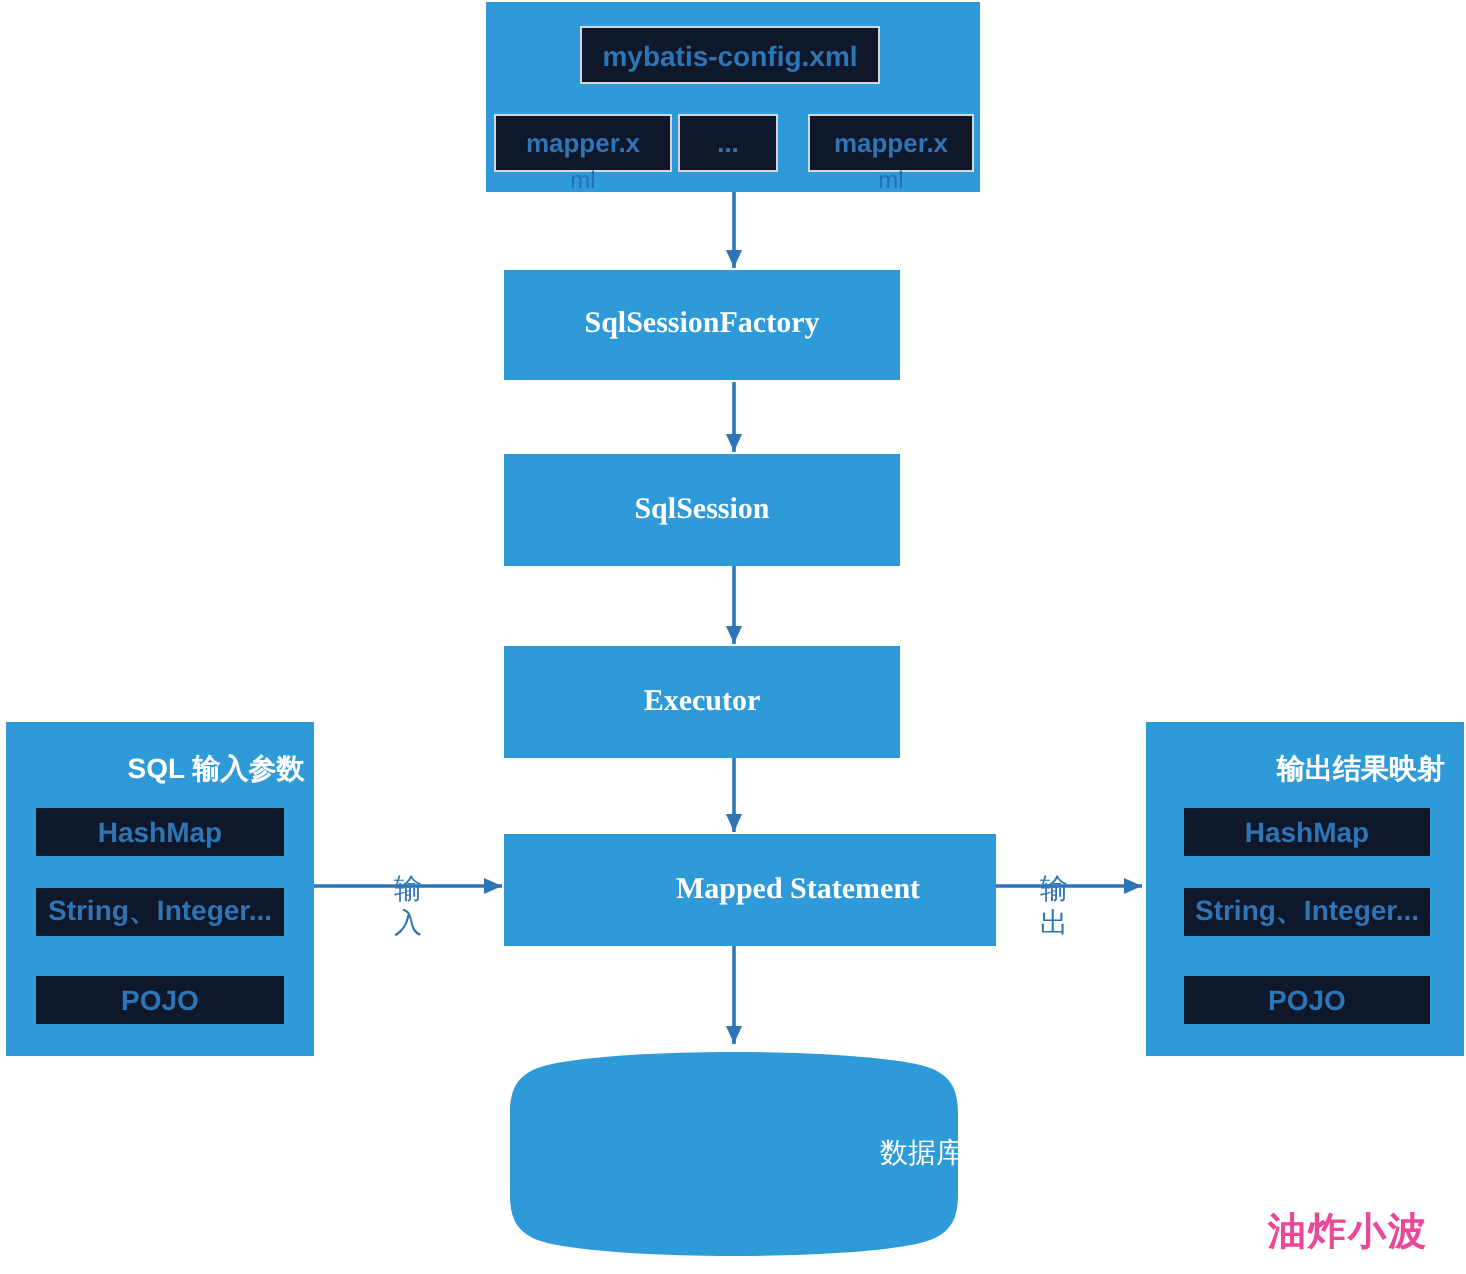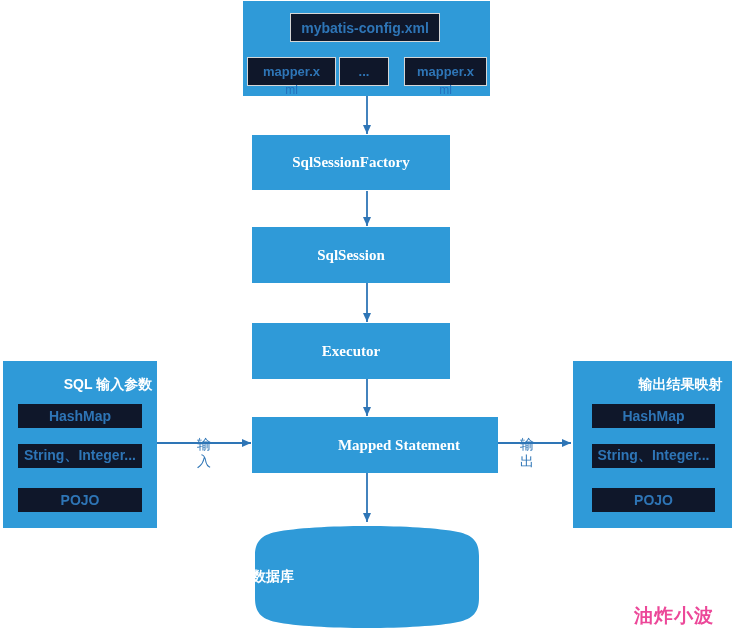--- a/index.html
+++ b/index.html
@@ -114,24 +114,24 @@
     position: absolute;
     left: 252px; top: 519px;
     width: 230px; height: 116px;
   }
   .cyl-label {
     position: absolute;
     left: 252px; top: 519px;
     width: 230px; height: 116px;
     display: flex;
     align-items: center;
-    justify-content: flex-start;
+    justify-content: flex-end;
     color: #ffffff;
     font-size: 14px;
-    font-weight: bold;
+    font-weight: normal;
   }
   
   .edge-label {
     position: absolute;
     top: 436px;
     width: 18px;
     text-align: left;
     word-break: break-all;
     line-height: 17px;
     font-size: 14px;

